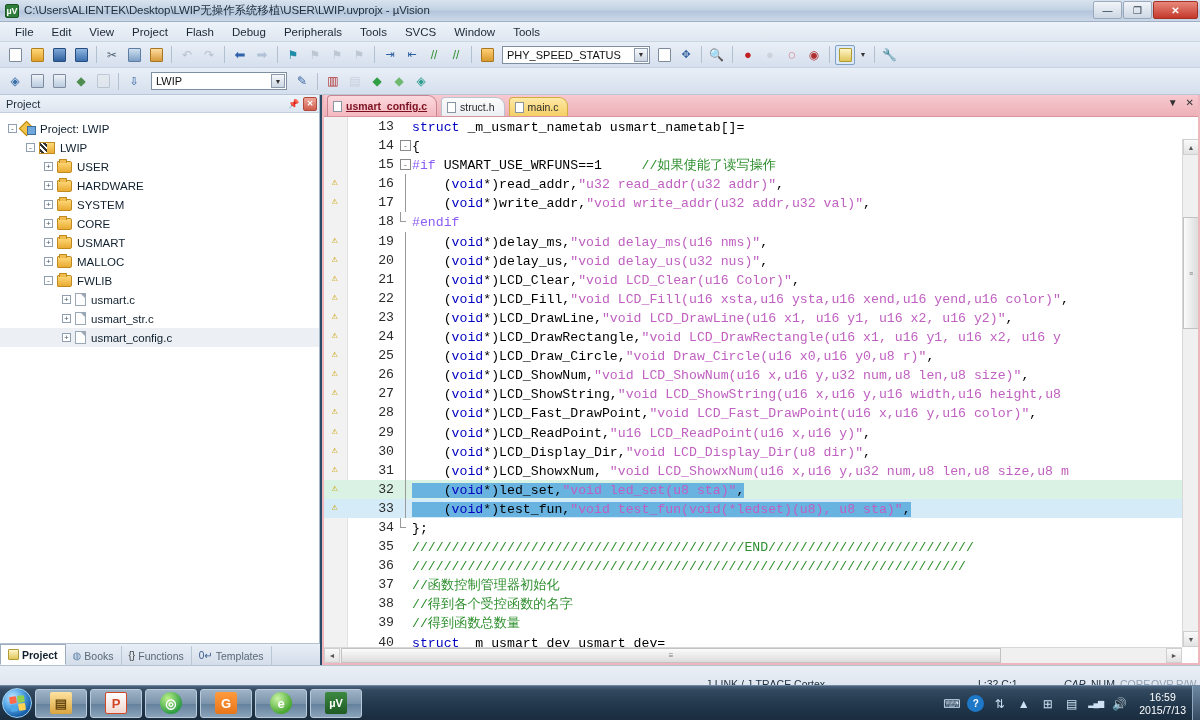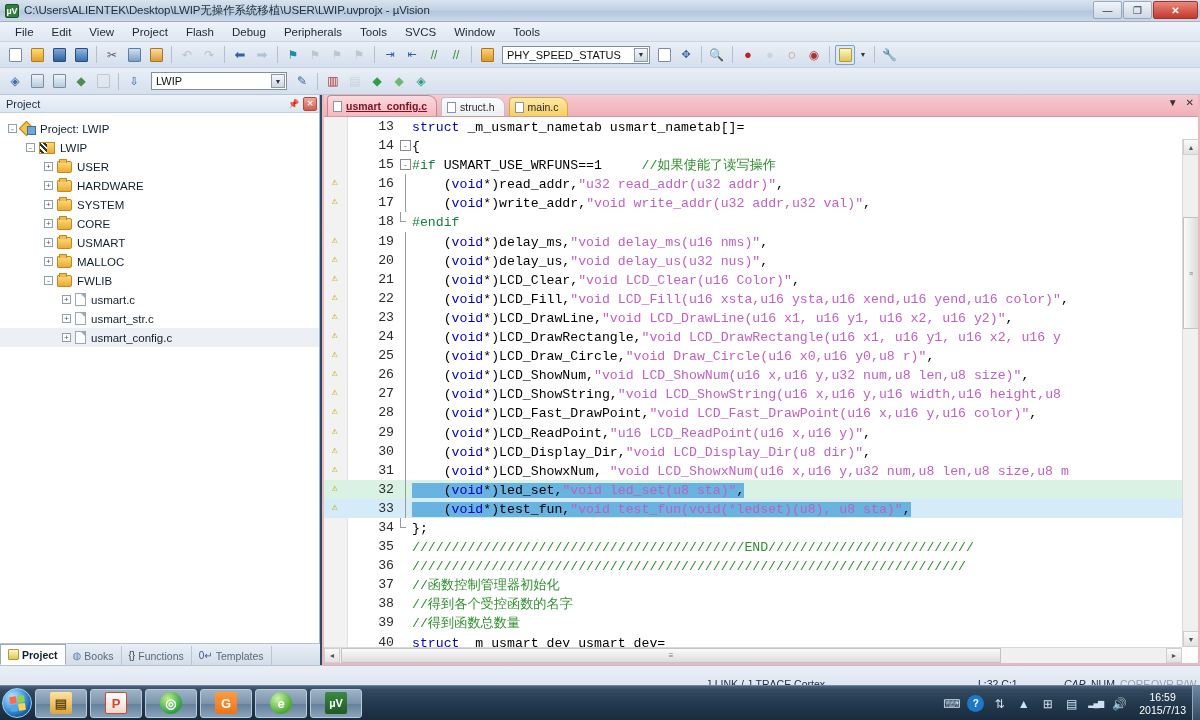--- a/index.html
+++ b/index.html
@@ -231,21 +231,21 @@
   }
   .cl .txt{ position:absolute;left:88px;top:1px;}
   .cl.sel1{ background:#d5ebf8;}
   .selbg-green{
     position:absolute;left:0;right:0;height:19.1px;background:#d9f2e4;z-index:0;
   }
   .hl-blue{ background:#69b3e0;color:#000;}
   .k{ color:#0000c0; }
   .str{ color:#c060c0; }
   .cmt{ color:#2f8f2f; }
-  .pp{ color:#15803d; }
+  .pp{ color:#8b5cf6; }
   .plain{ color:#000; }
 
   .vscroll{
     position:absolute;right:0;top:22px;width:16px;bottom:16px;
     background:#f0f0f0;border-left:1px solid #d8d8d8;
   }
   .vs-up,.vs-dn{
     width:16px;height:16px;background:linear-gradient(180deg,#fafafa,#e2e2e2);
     border:1px solid #cfcfcf;display:flex;align-items:center;justify-content:center;
     font-size:7px;color:#555;

